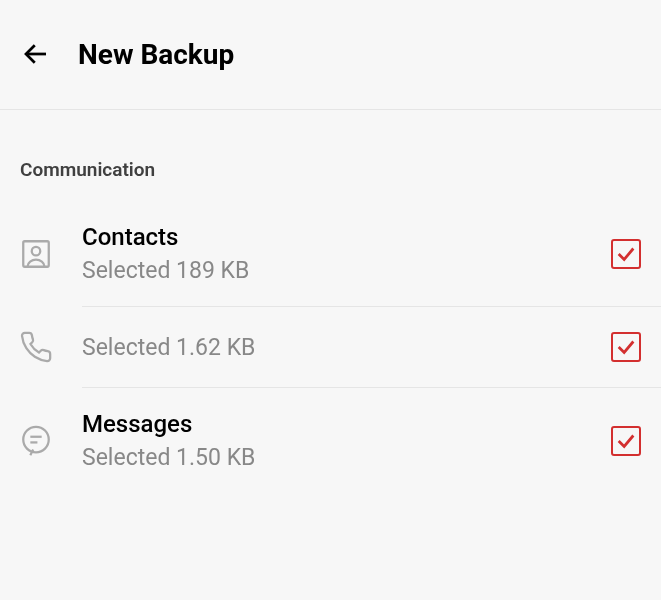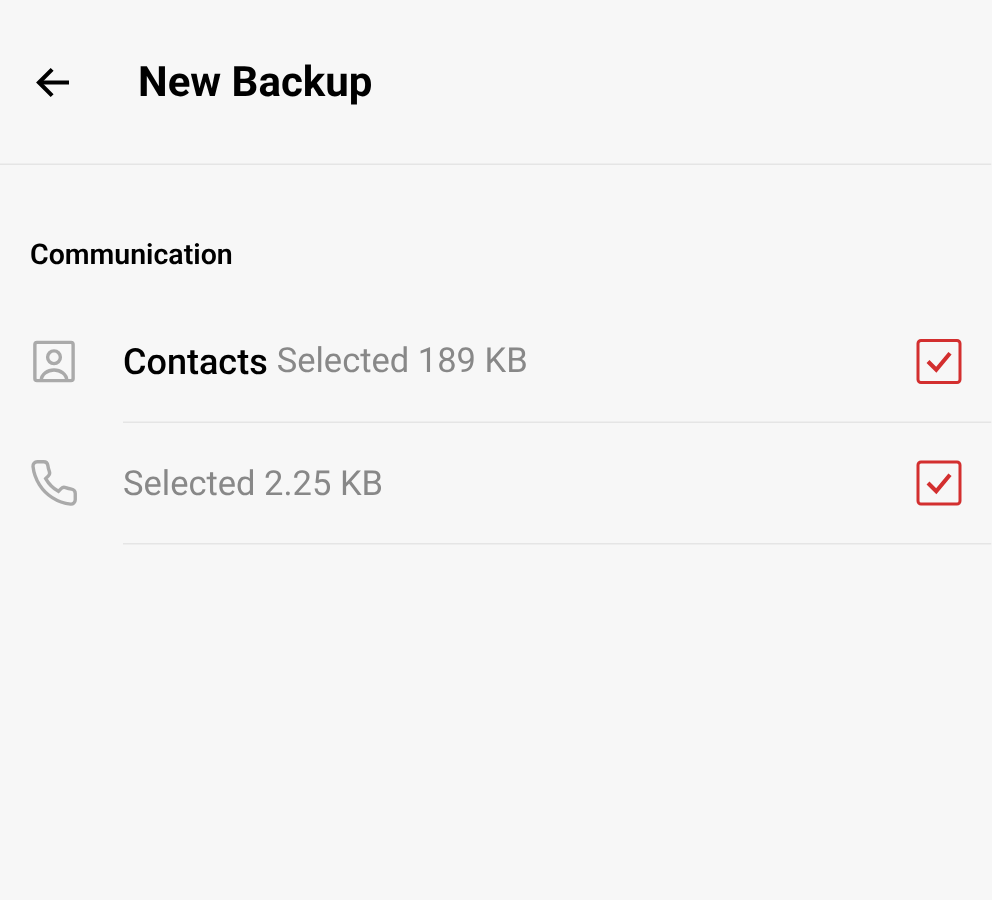--- a/index.html
+++ b/index.html
@@ -9,44 +9,43 @@
     }
     body {
       font-family: -apple-system, BlinkMacSystemFont, "Segoe UI", Roboto, sans-serif;
       background: #f7f7f7;
       width: 661px;
       height: 600px;
       overflow: hidden;
     }
     .header {
       display: flex;
-      align-items: center;
       padding: 38px 4px 38px 20px;
-      gap: 40px;
+      gap: 26px;
     }
     .back-icon {
       width: 32px;
       height: 32px;
       display: flex;
       align-items: center;
       justify-content: center;
       cursor: pointer;
     }
     .page-title {
       font-size: 28px;
       font-weight: 700;
       color: #000;
     }
     .divider-top {
       height: 1px;
       background: #e5e5e5;
       width: 100%;
     }
     .section-label {
-      color: #000000;
+      color: #404040;
       font-size: 19px;
       font-weight: 600;
       padding: 48px 20px 20px 20px;
     }
     .list {
       padding: 0;
     }
     .list-item {
       display: flex;
       align-items: center;
@@ -59,23 +58,22 @@
       height: 36px;
       flex-shrink: 0;
       display: flex;
       align-items: center;
       justify-content: center;
       color: #888;
     }
     .item-text {
       flex: 1;
       display: flex;
-      flex-direction: row;
+      flex-direction: column;
       gap: 6px;
-      text-align: right;
     }
     .item-title {
       font-size: 24px;
       font-weight: 500;
       color: #000;
     }
     .item-subtitle {
       font-size: 23px;
       color: #888;
     }
@@ -136,25 +134,44 @@
 
   <div class="item-divider"></div>
 
   <div class="list-item">
     <div class="item-icon">
       <svg width="34" height="34" viewBox="0 0 24 24" fill="none" stroke="#aaa" stroke-width="1.6">
         <path d="M22 16.92v3a2 2 0 0 1-2.18 2 19.79 19.79 0 0 1-8.63-3.07 19.5 19.5 0 0 1-6-6 19.79 19.79 0 0 1-3.07-8.67A2 2 0 0 1 4.11 2h3a2 2 0 0 1 2 1.72c.127.96.361 1.903.7 2.81a2 2 0 0 1-.45 2.11L8.09 9.91a16 16 0 0 0 6 6l1.27-1.27a2 2 0 0 1 2.11-.45c.907.339 1.85.573 2.81.7A2 2 0 0 1 22 16.92z"></path>
       </svg>
     </div>
     <div class="item-text">
-      <div class="item-subtitle">Selected 2.25 KB</div>
+      <div class="item-subtitle">Selected 1.62 KB</div>
     </div>
     <div class="checkbox">
       <svg width="22" height="22" viewBox="0 0 24 24" fill="none" stroke="#d32f2f" stroke-width="3">
         <polyline points="4,12 10,18 20,6"></polyline>
       </svg>
     </div>
   </div>
 
   <div class="item-divider"></div>
 
+  <div class="list-item">
+    <div class="item-icon">
+      <svg width="34" height="34" viewBox="0 0 24 24" fill="none" stroke="#aaa" stroke-width="1.6">
+        <circle cx="12" cy="11" r="9"></circle>
+        <path d="M8 22l2-4"></path>
+        <line x1="8" y1="9" x2="16" y2="9"></line>
+        <line x1="8" y1="13" x2="13" y2="13"></line>
+      </svg>
+    </div>
+    <div class="item-text">
+      <div class="item-title">Messages</div>
+      <div class="item-subtitle">Selected 1.50 KB</div>
+    </div>
+    <div class="checkbox">
+      <svg width="22" height="22" viewBox="0 0 24 24" fill="none" stroke="#d32f2f" stroke-width="3">
+        <polyline points="4,12 10,18 20,6"></polyline>
+      </svg>
+    </div>
+  </div>
 
 </div>
 
 </body></html>

